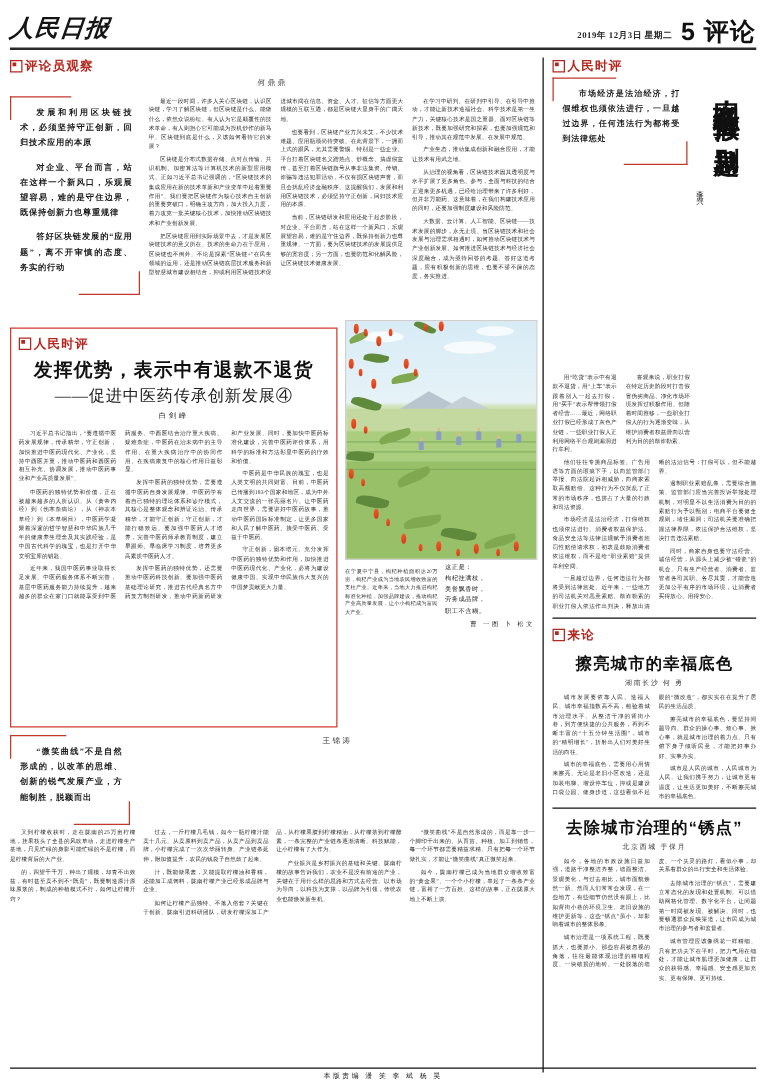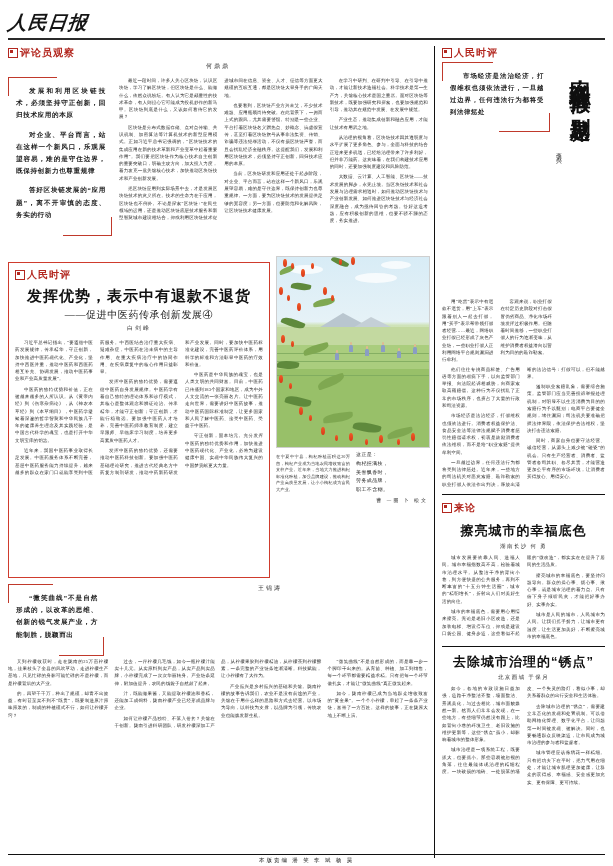--- a/index.html
+++ b/index.html
@@ -190,21 +190,21 @@
     font-size: 15px;
     font-weight: bold;
     text-align: center;
     letter-spacing: 1px;
     color: #111;
     margin: 5px 0 2px 0;
     font-family: "Liberation Sans", sans-serif;
   }
   .subtitle {
     text-align: center;
-    font-size: 10px;
+    font-size: 13px;
     color: #222;
     letter-spacing: 0.6px;
     margin-bottom: 2px;
   }
 
   
   .vertical-head {
     writing-mode: vertical-rl;
     text-orientation: upright;
     font-size: 21px;
@@ -339,20 +339,25 @@
     color: #222;
   }
 </style>
 </head>
 <body>
 
 <div class="page">
 
   <div class="masthead">
     <div class="paper-logo">人民日报</div>
+    <div class="masthead-right">
+      <div class="issue-date">2019年 12月3日 星期二</div>
+      <div class="page-no">5</div>
+      <div class="page-section">评论</div>
+    </div>
   </div>
 
   <div class="body-grid">
 
     <div class="col-left">
 
       <div>
         <div class="kicker">
           <span class="kicker-mark"></span>
           <span>评论员观察</span>

